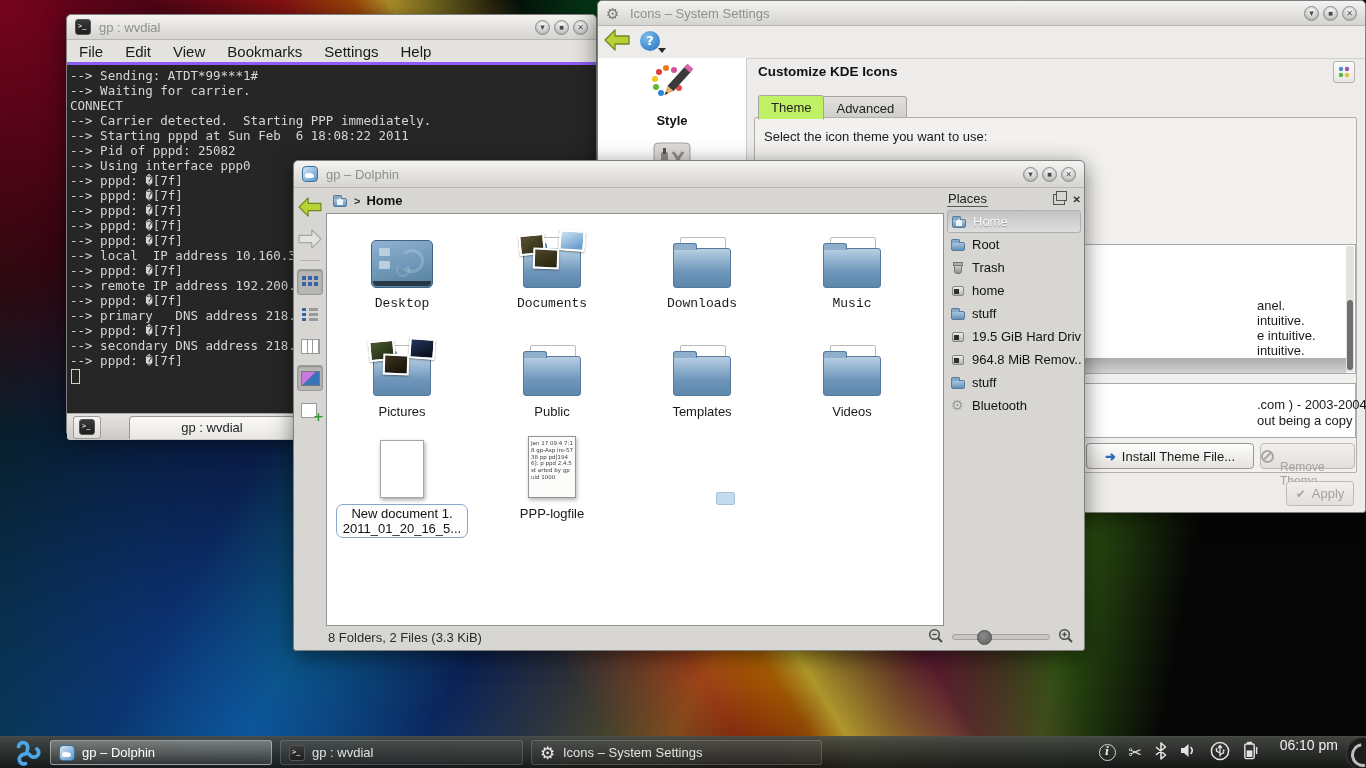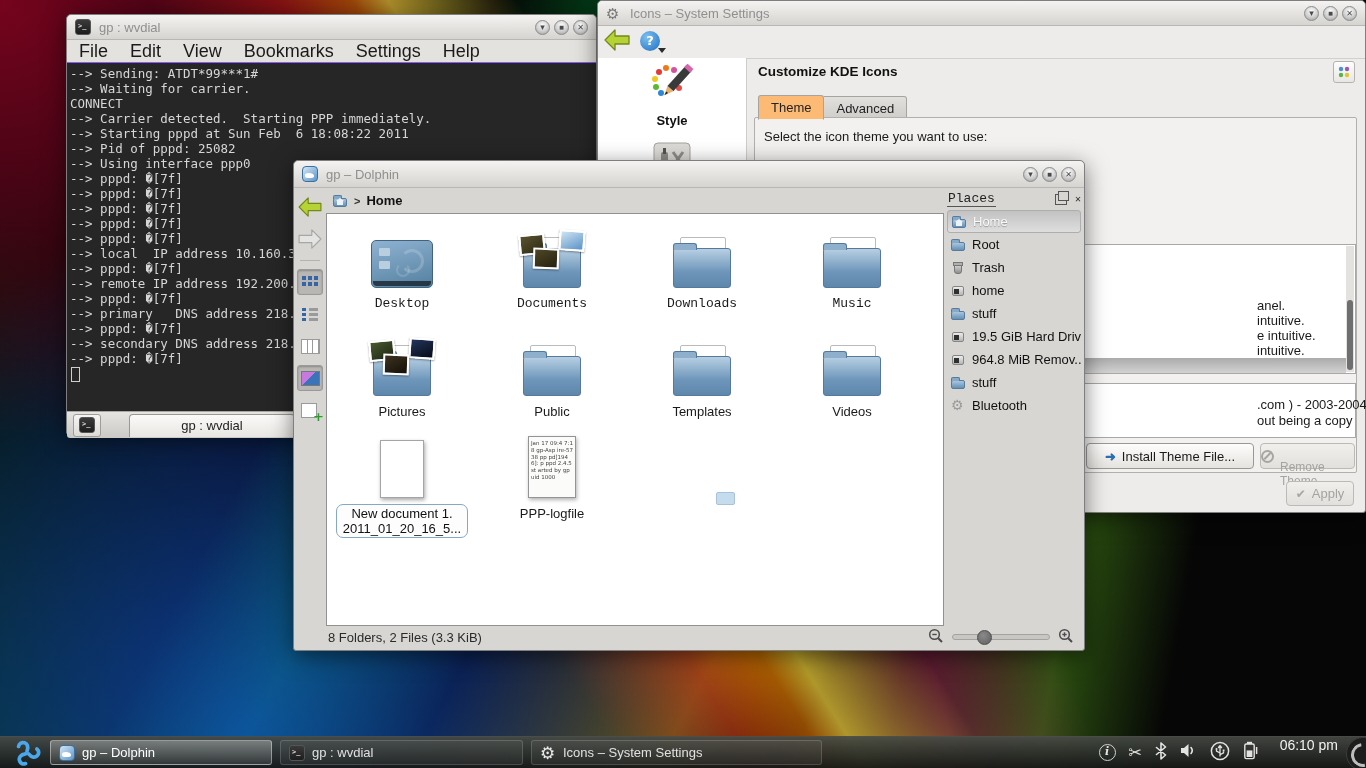--- a/index.html
+++ b/index.html
@@ -49,22 +49,22 @@
     border-right:4px solid transparent;border-bottom:3px solid #eef3f8;}
   .pi-trash::before{content:"";position:absolute;left:4px;right:4px;top:4px;bottom:2px;
     background:linear-gradient(#d6d6d6,#8f8f8f);border:1px solid #777;border-radius:1px 1px 3px 3px;}
   .pi-trash::after{content:"";position:absolute;left:3px;right:3px;top:2px;height:2px;background:#b0b0b0;border:1px solid #777;}
   .pi-drive::before{content:"";position:absolute;left:2px;top:3px;right:2px;bottom:3px;
     background:linear-gradient(#ececec,#b5b5b5);border:1px solid #858585;border-radius:2px;}
   .pi-drive::after{content:"";position:absolute;left:4px;top:6px;width:5px;height:5px;background:#2f2f2f;}
   .pi-gear::before{content:"⚙";position:absolute;left:1px;top:-1px;font:14px "DejaVu Sans",sans-serif;color:#9a9a9a;}
   
   #konsole{left:66px;top:14px;width:531px;height:421px;z-index:10;}
-  #konsole .menubar{height:22px;background:#e4e2de;border-bottom:1px solid #8b5cf6;display:flex;
-    align-items:center;padding-left:12px;gap:22px;font-size:18px;color:#1a1a1a;}
+  #konsole .menubar{height:22px;background:#e4e2de;border-bottom:3px solid #8b5cf6;display:flex;
+    align-items:center;padding-left:12px;gap:22px;font-size:15px;color:#1a1a1a;}
   #konsole .menubar span{cursor:default;}
   #konsole .screen{height:348px;background:#262626;padding:3px 0 0 3px;overflow:hidden;box-sizing:border-box;}
   .tl{font:12.5px/15px "DejaVu Sans Mono",monospace;color:#d6d6d6;white-space:pre;}
   .cursor{width:7px;height:13px;border:1px solid #cfcfcf;margin:1px 0 0 1px;}
   #konsole .tabbar{height:26px;background:linear-gradient(#e6e4e0,#cbc9c5);border-top:1px solid #a9a7a3;
     display:flex;align-items:center;padding:0 6px;gap:6px;border-radius:0 0 3px 3px;}
   .tabbtn{width:26px;height:21px;border:1px solid #9f9d99;border-radius:3px;background:linear-gradient(#f6f5f3,#dddbd7);
     display:flex;align-items:center;justify-content:center;}
   #konsole .ktab{width:164px;height:22px;border:1px solid #9a9894;border-bottom:none;border-radius:4px 4px 0 0;
     background:linear-gradient(#fbfaf9,#e8e6e2);display:flex;align-items:center;justify-content:center;
@@ -82,21 +82,21 @@
     border-right:1px solid #cfcdc9;border-radius:0 0 0 3px;}
   .side-item{text-align:center;padding-top:6px;}
   .side-label{font-weight:bold;font-size:13px;color:#111;margin-top:3px;}
   .side-tool{margin:14px auto 0;width:38px;}
   #syss .heading{position:absolute;left:160px;top:63px;font-weight:bold;font-size:13.5px;color:#111;}
   .dotsbtn{position:absolute;right:10px;top:60px;width:20px;height:20px;border:1px solid #b5b3af;border-radius:3px;
     background:linear-gradient(#fdfdfd,#e9e7e3);display:flex;align-items:center;justify-content:center;}
   .tabs{position:absolute;left:160px;top:94px;display:flex;}
   .tab{height:22px;padding:0 12px;font-size:13px;color:#222;border:1px solid #a6a4a0;
     display:flex;align-items:center;background:linear-gradient(#e2e0dc,#cfcdc9);}
-  .tab.active{background:#fdba74;border-bottom:1px solid #f2f1ef;border-radius:3px 3px 0 0;position:relative;z-index:2;height:23px;}
+  .tab.active{background:#bef264;border-bottom:1px solid #f2f1ef;border-radius:3px 3px 0 0;position:relative;z-index:2;height:23px;}
   .tab.adv{border-left:none;border-radius:0 3px 0 0;margin-top:1px;text-align:center;}
   .tabpanel{position:absolute;left:156px;top:116px;right:8px;bottom:39px;border:1px solid #b2b0ac;
     background:#f2f1ef;border-radius:2px;}
   #syss .prompt{position:absolute;left:166px;top:128px;font-size:13px;color:#1a1a1a;}
   .listbox{position:absolute;left:168px;top:243px;width:590px;height:130px;background:#fff;border:1px solid #a8a8a8;box-sizing:border-box;}
   .lrow{position:absolute;left:490px;font-size:13px;color:#1a1a1a;white-space:nowrap;}
   .lsel{position:absolute;left:1px;right:9px;top:113px;height:15px;background:linear-gradient(#ababab,#d2d2d2);}
   .vscroll{position:absolute;right:1px;top:1px;bottom:1px;width:8px;background:#e4e2de;}
   .vthumb{position:absolute;left:1px;right:1px;top:54px;height:70px;background:#6f6f6f;border-radius:4px;}
   .descbox{position:absolute;left:168px;top:382px;width:590px;height:55px;background:#fff;border:1px solid #a8a8a8;box-sizing:border-box;}
@@ -163,21 +163,21 @@
   .bpage{width:42px;height:56px;background:#fff;border:1px solid #a5a5a5;box-shadow:1px 2px 4px rgba(0,0,0,.35);}
   .btext{width:48px;height:62px;background:#fbfbfa;border:1px solid #949494;box-shadow:1px 2px 4px rgba(0,0,0,.3);
     box-sizing:border-box;padding:3px 2px;font:5.5px/6.8px "DejaVu Sans",sans-serif;color:#444;
     overflow:hidden;word-break:break-all;text-align:left;}
   .sel-label{display:inline-block;border:1px solid #86a7c6;border-radius:7px;background:#fdfdfd;
     padding:1px 6px;font-size:13px;color:#111;line-height:15px;}
   .drag-ghost{position:absolute;left:389px;top:278px;width:17px;height:11px;background:#bcd6ec;
     border:1px solid #9ab8d4;border-radius:2px;opacity:.85;}
   
   .places{position:absolute;right:3px;top:27px;width:134px;bottom:26px;}
-  .pheader{display:flex;align-items:center;height:22px;font-size:13px;color:#222;font-family:Liberation Mono, monospace;}
+  .pheader{display:flex;align-items:center;height:22px;font-size:13px;color:#222;}
   .pheader .ptitle{border-bottom:1px solid #555;padding:0 1px;}
   .pfloat{margin-left:auto;width:10px;height:9px;border:1px solid #555;position:relative;}
   .pfloat::after{content:"";position:absolute;left:2px;top:-4px;width:9px;height:8px;border:1px solid #555;background:#d8d6d2;}
   .pclose{margin-left:8px;font-size:10px;font-weight:bold;color:#333;}
   .prow{display:flex;align-items:center;gap:6px;height:23px;padding-left:3px;font-size:13px;color:#111;
     white-space:nowrap;overflow:hidden;}
   .prow.sel{background:linear-gradient(#c2c2c2,#dedede);border:1px solid #aeaeae;border-radius:3px;
     color:#fafafa;text-shadow:0 1px 1px rgba(0,0,0,.3);box-sizing:border-box;}
   
   .dstatus{position:absolute;left:0;right:0;bottom:0;height:26px;display:flex;align-items:center;

